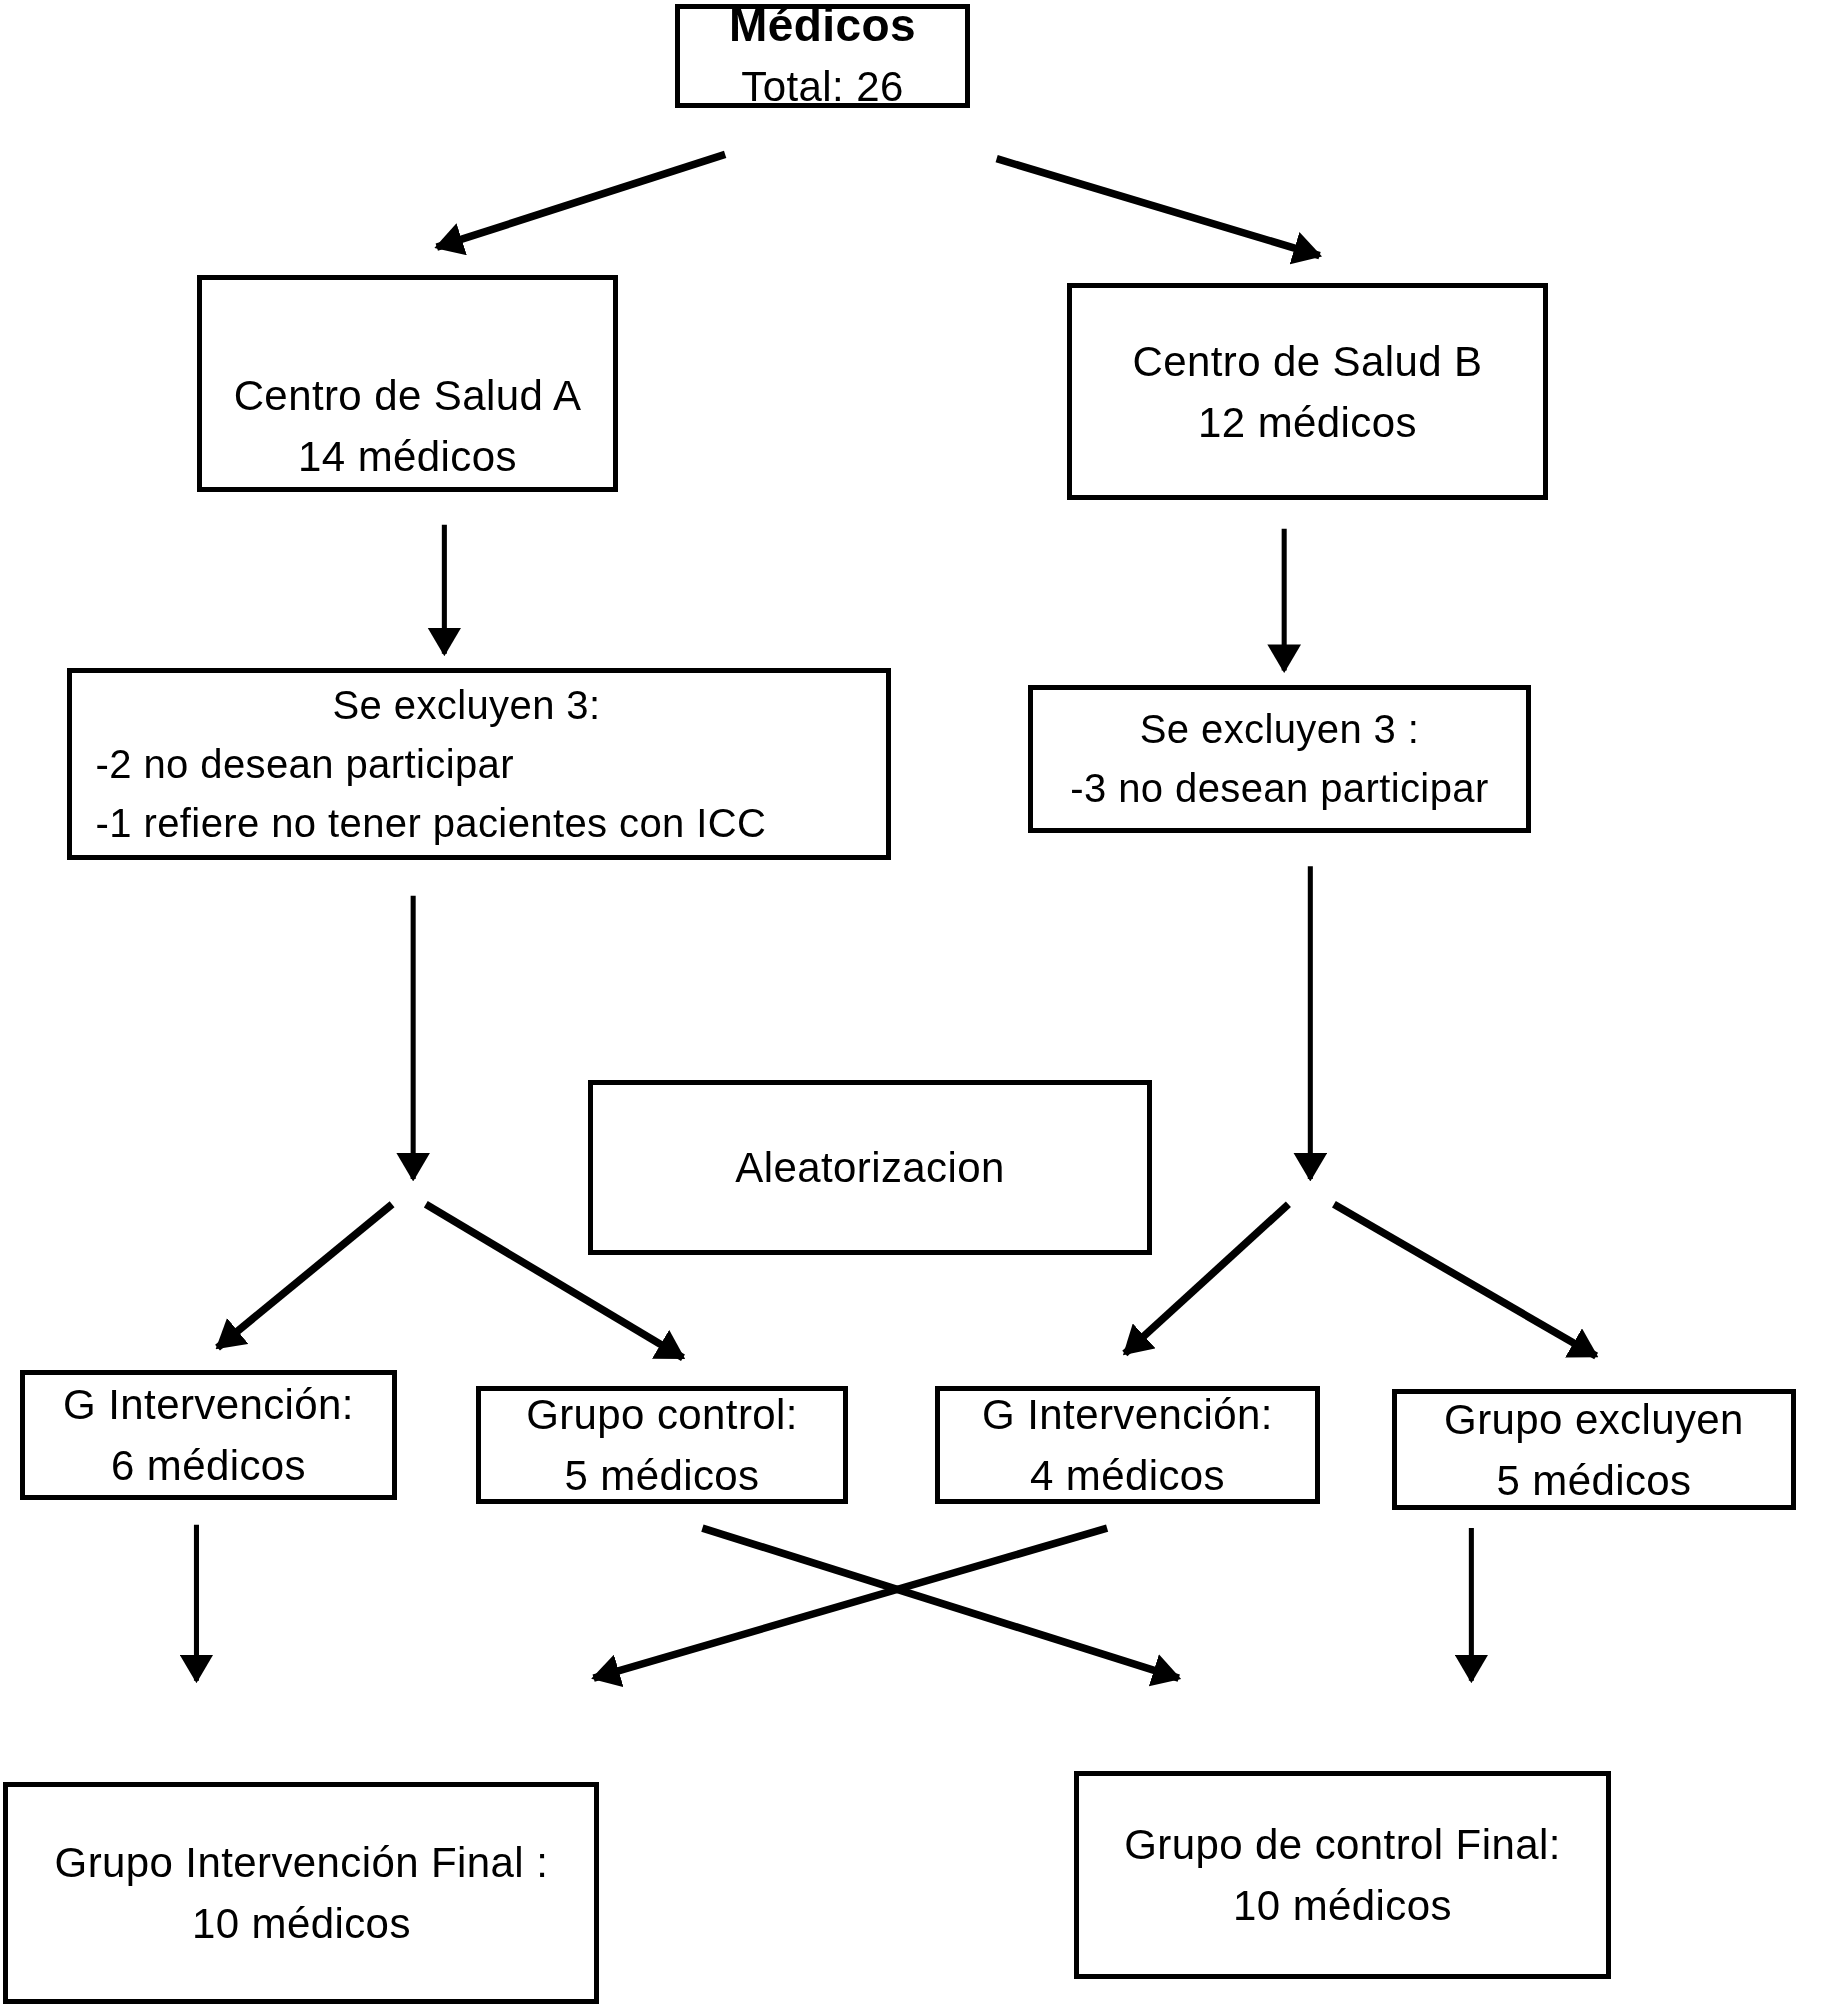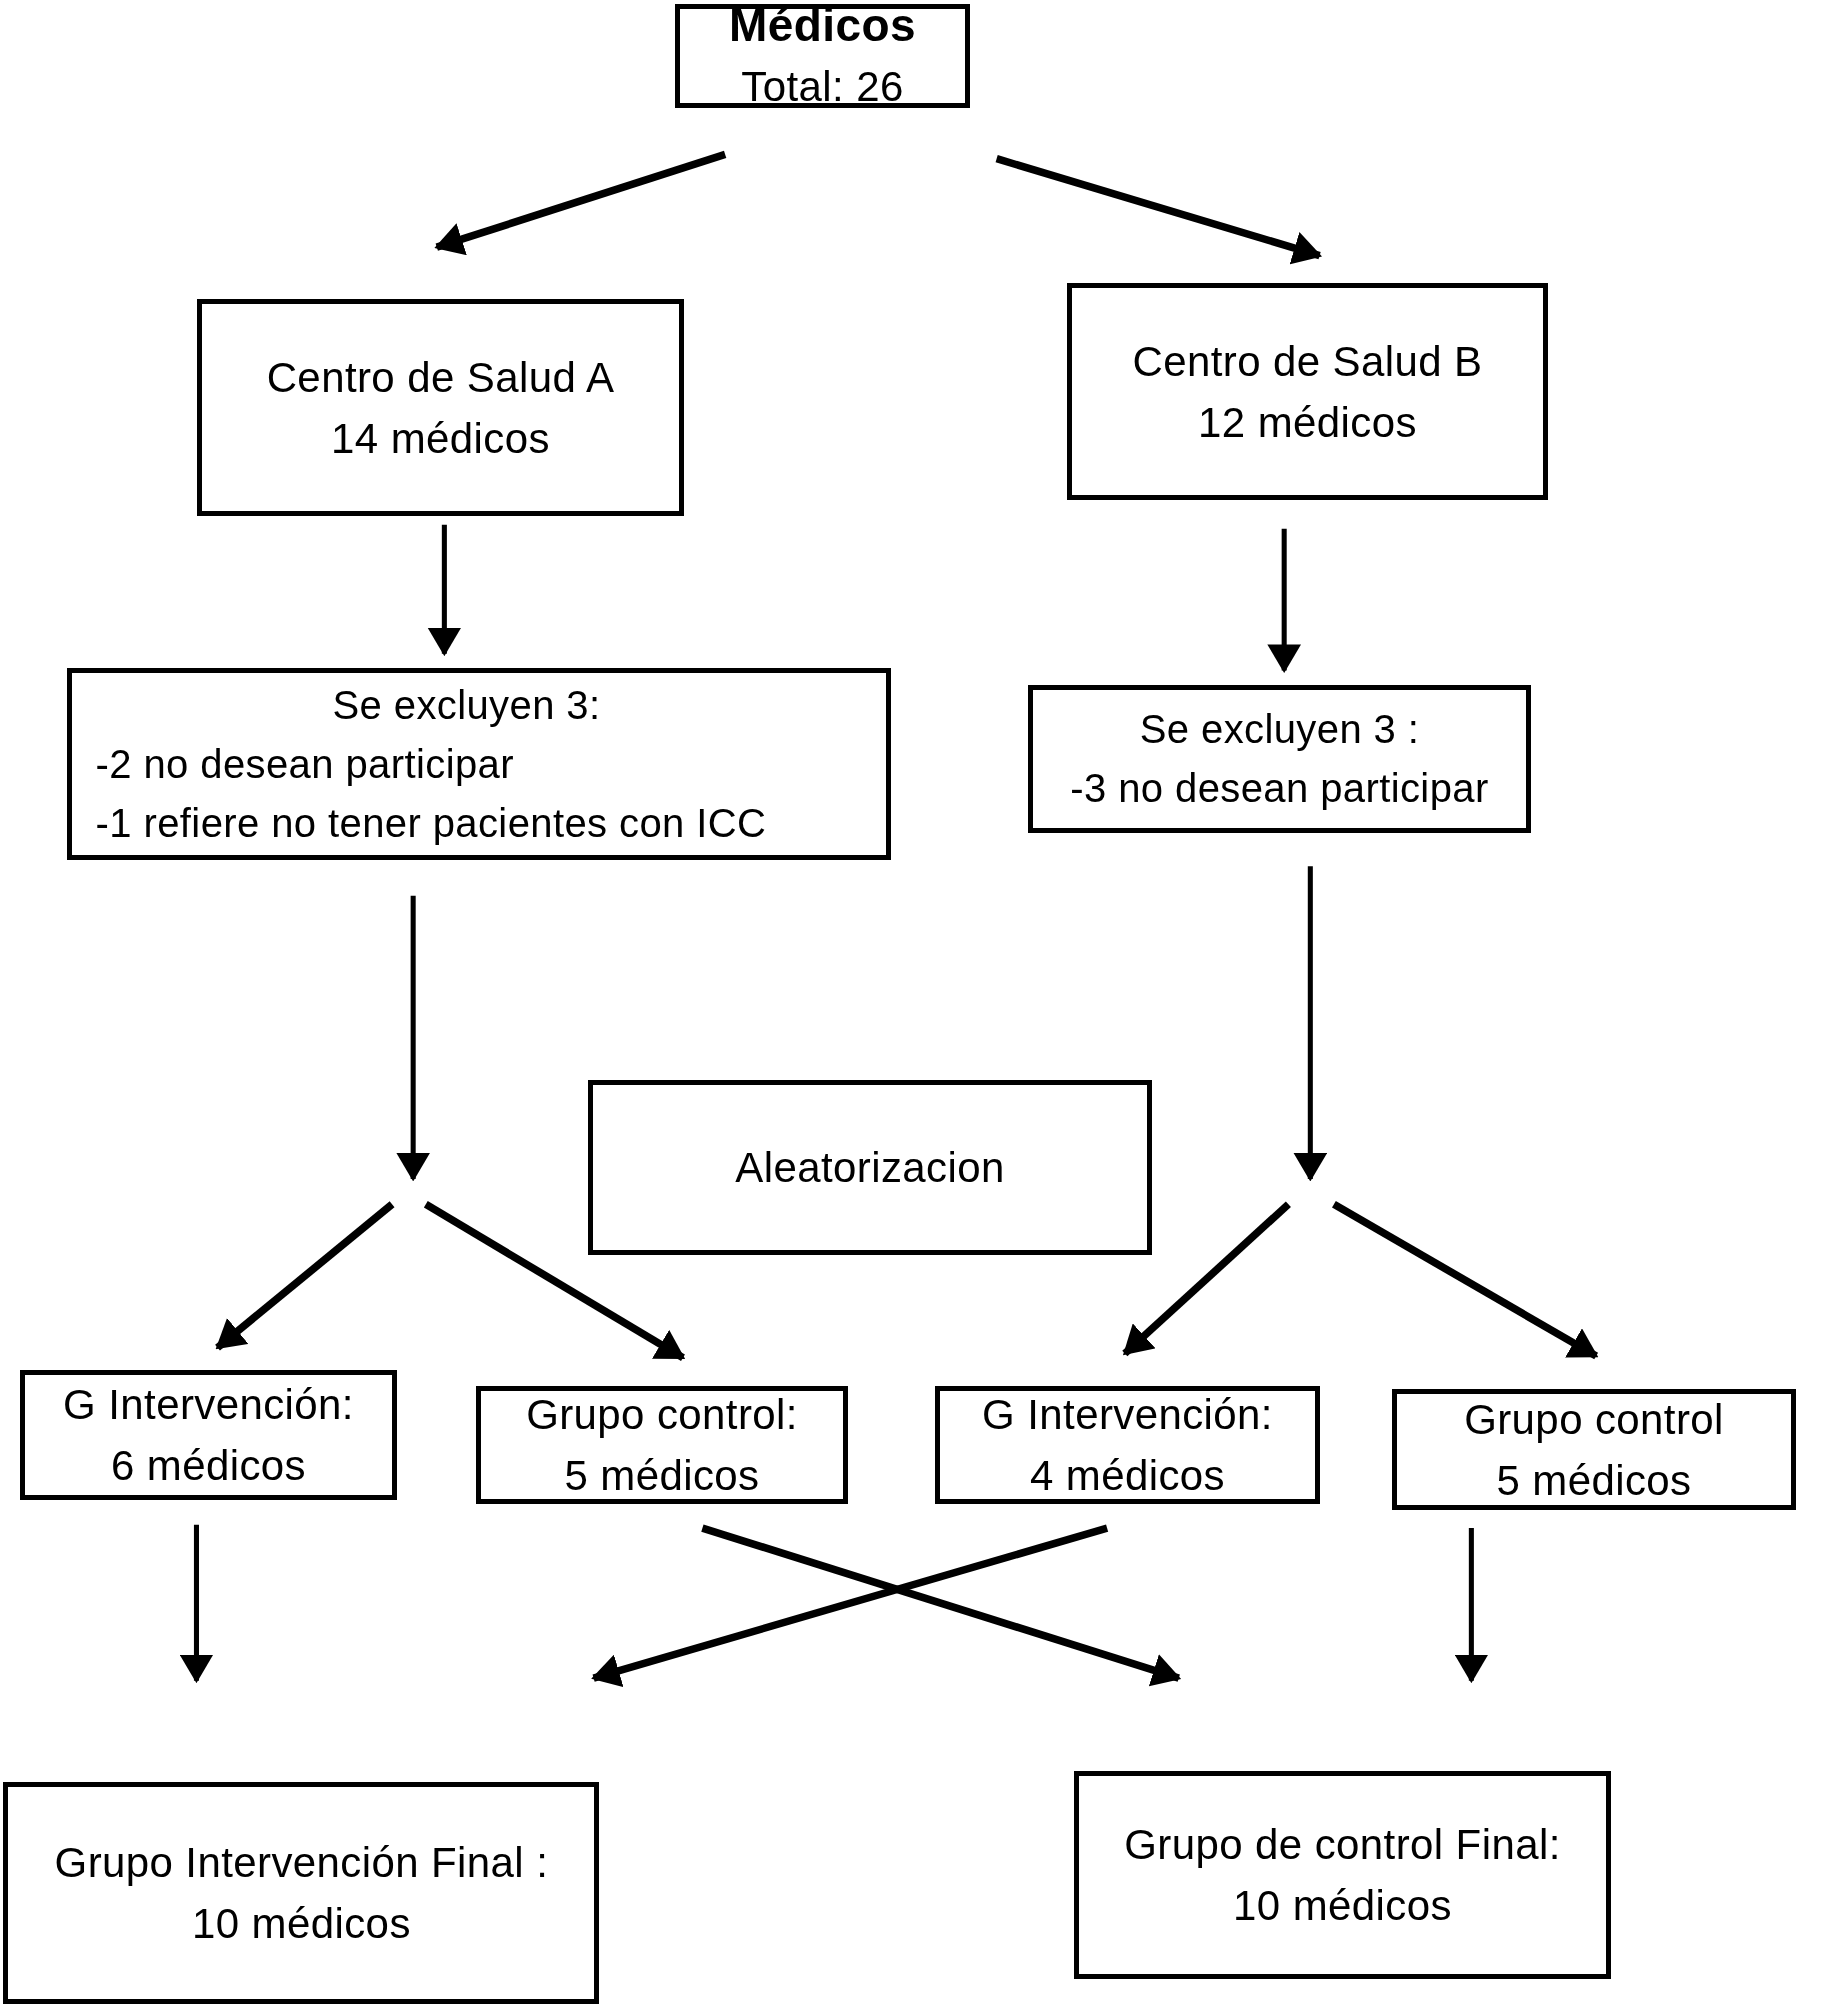--- a/index.html
+++ b/index.html
@@ -37,21 +37,21 @@
     font-size: 42px;
     line-height: 61px;
     letter-spacing: 0.4px;
   }
   .node .bold { font-weight: bold; font-size: 46px; }
   .node.left-align { align-items: flex-start; text-align: left; padding-left: 23.6px; padding-right: 25px; }
   .node.left-align .centered-line { align-self: center; text-align: center; padding-right: 23.6px; }
 
   
   .n-medicos    { left: 675px;  top: 4.2px;    width: 295px; height: 104px; }
-  .n-centro-a   { left: 197px;  top: 299px;  width: 487px; height: 217px; }
+  .n-centro-a   { left: 197px;  top: 275px;  width: 421px; height: 217px; justify-content: flex-end; }
   .n-centro-b   { left: 1067px; top: 283px;  width: 481px; height: 217px; }
   .n-excl-a     { left: 67px;   top: 668px;  width: 824px; height: 192px; font-size: 40px; line-height: 59px; }
   .n-excl-b     { left: 1028px; top: 685px;  width: 503px; height: 148px; font-size: 40px; line-height: 59px; }
   .n-aleat      { left: 588px;  top: 1080px; width: 564px; height: 175px; }
   .n-int-a      { left: 20px;   top: 1370px; width: 377px; height: 130px; }
   .n-ctrl-a     { left: 476px;  top: 1386px; width: 372px; height: 118px; }
   .n-int-b      { left: 935px; top: 1386px; width: 385px; height: 118px; }
   .n-ctrl-b     { left: 1392px; top: 1389px; width: 404px; height: 121px; }
   .n-final-int  { left: 3.4px;    top: 1782px; width: 596px; height: 222px; }
   .n-final-ctrl { left: 1074px; top: 1771px; width: 537px; height: 208px; }
@@ -130,21 +130,21 @@
     <div>Grupo control:</div>
     <div>5 médicos</div>
   </div>
 
   <div class="node n-int-b">
     <div>G Intervención:</div>
     <div>4 médicos</div>
   </div>
 
   <div class="node n-ctrl-b">
-    <div>Grupo control</div>
+    <div>Grupo excluyen</div>
     <div>5 médicos</div>
   </div>
 
   <div class="node n-final-int">
     <div>Grupo Intervención Final :</div>
     <div>10 médicos</div>
   </div>
 
   <div class="node n-final-ctrl">
     <div>Grupo de control Final:</div>

